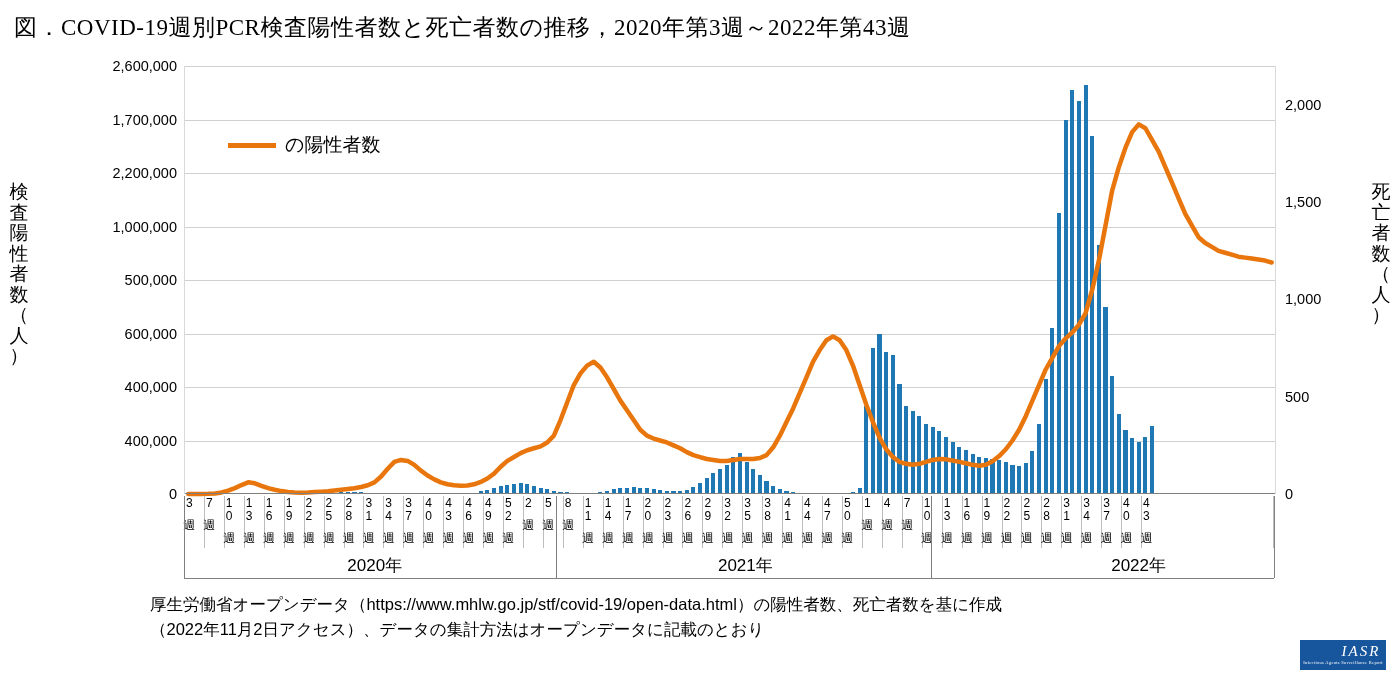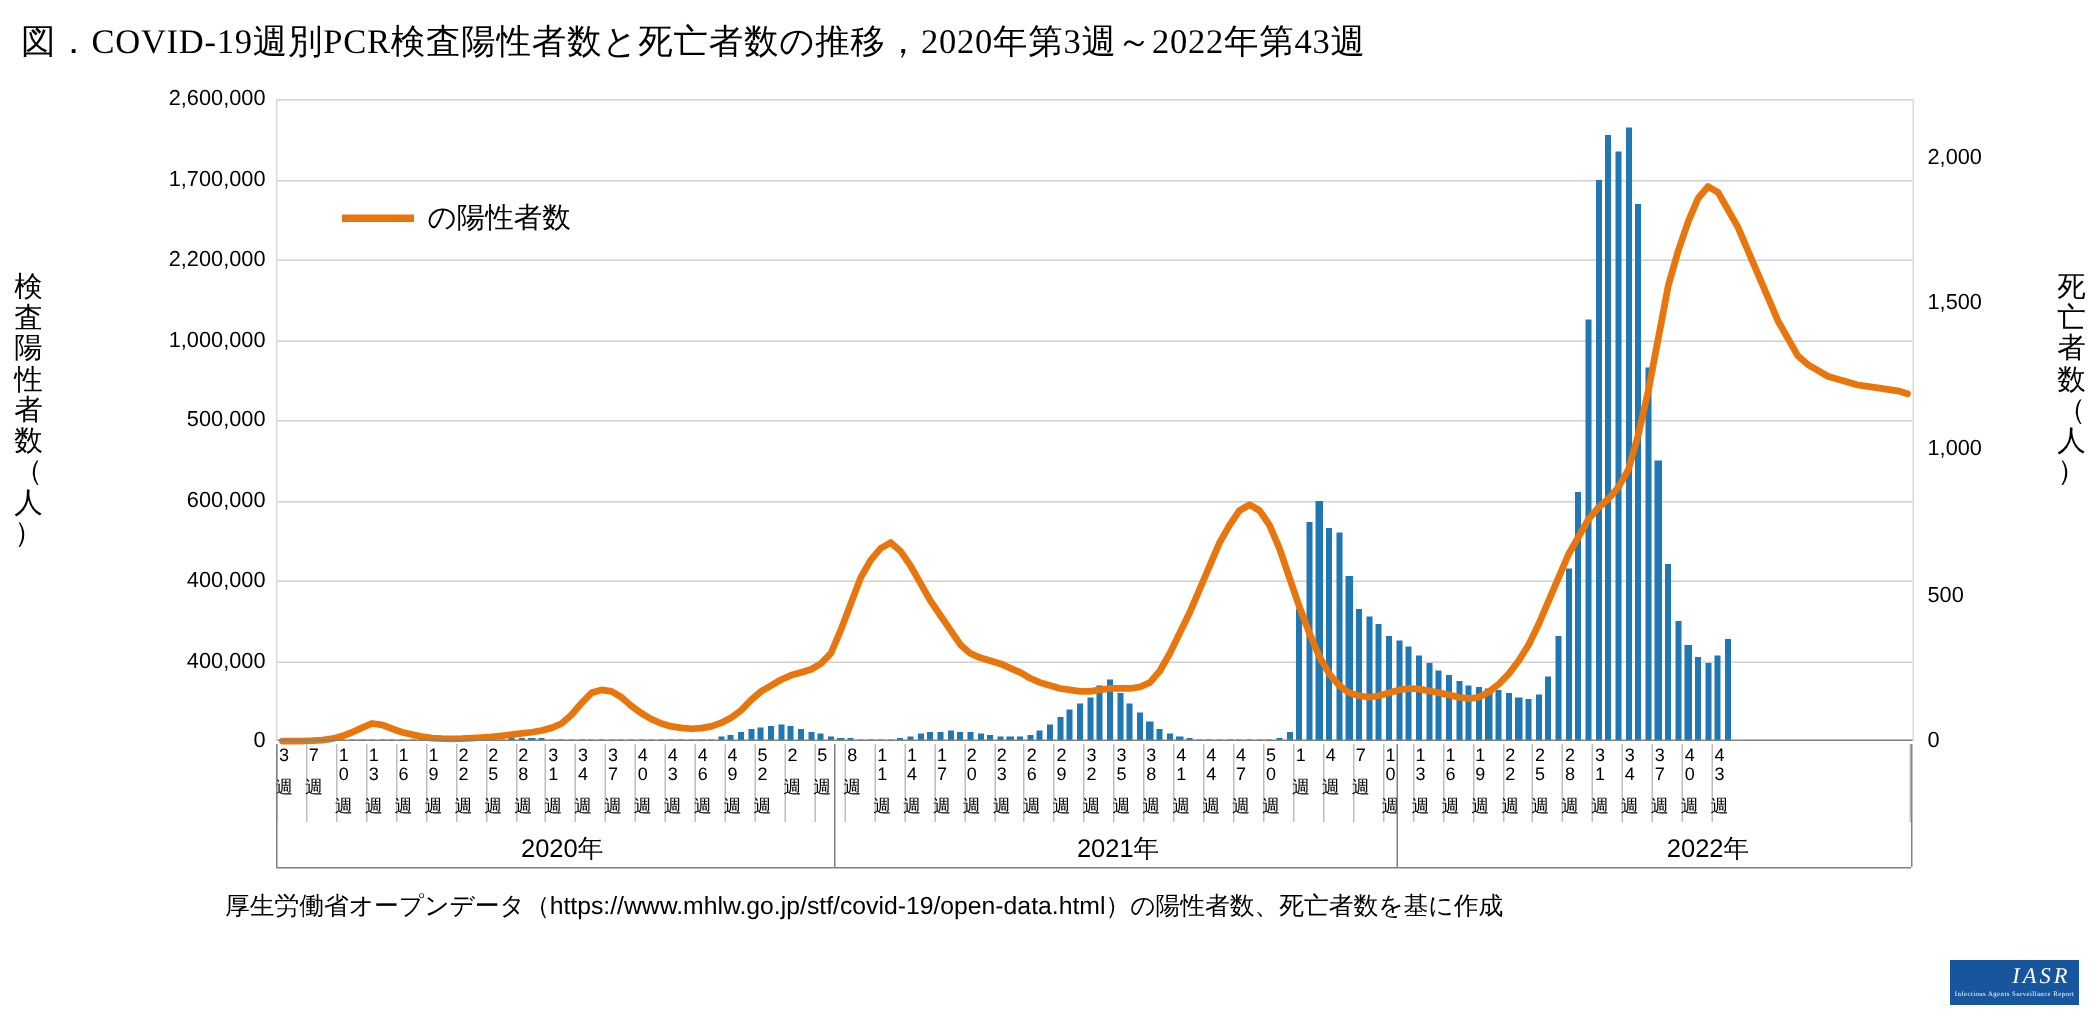--- a/index.html
+++ b/index.html
@@ -393,18 +393,19 @@
     <div class="yearlbl" style="left: 51.5%;">2021年</div>
     <div class="yearlbl" style="left: 84%; margin-left: 39px;">2022年</div>
     <div class="yearsep" style="left: calc(0% - 0.5px);"></div>
     <div class="yearsep" style="left: calc(34.2% - 0.5px);"></div>
     <div class="yearsep" style="left: calc(68.6% - 0.5px);"></div>
     <div class="yearsep" style="left: calc(100% - 0.5px);"></div>
   </div>
 
 <div class="footnote">
   <div>厚生労働省オープンデータ（https://www.mhlw.go.jp/stf/covid-19/open-data.html）の陽性者数、死亡者数を基に作成</div>
+  <div>（2022年11月2日アクセス）、データの集計方法はオープンデータに記載のとおり</div>
 </div>
 
 <div class="logo">
   <span class="big">IASR</span>
   <span class="small">Infectious Agents Surveillance Report</span>
 </div>
 
 </body></html>

